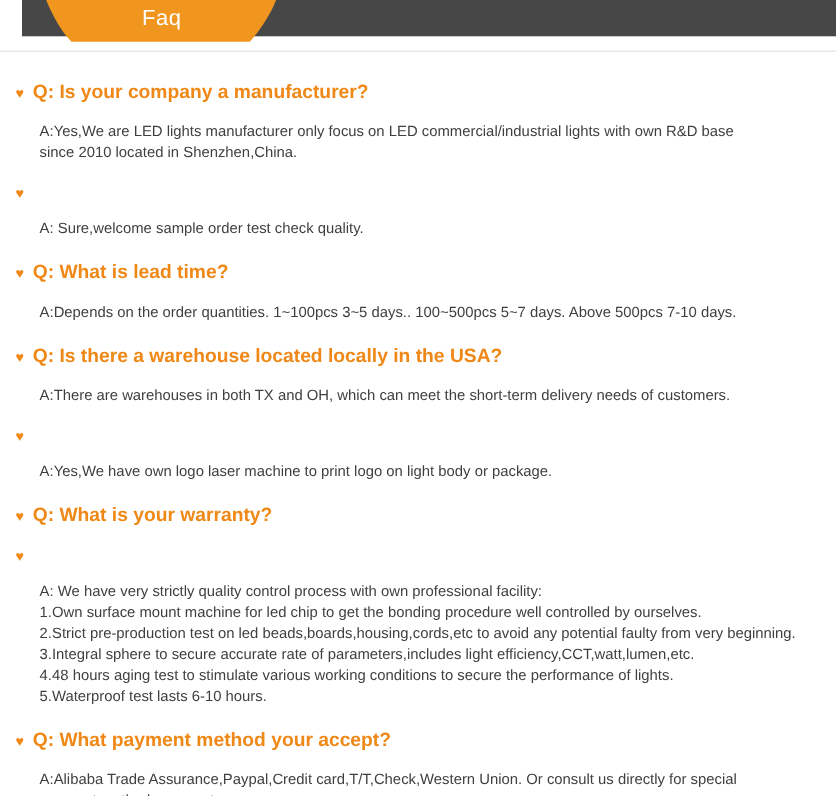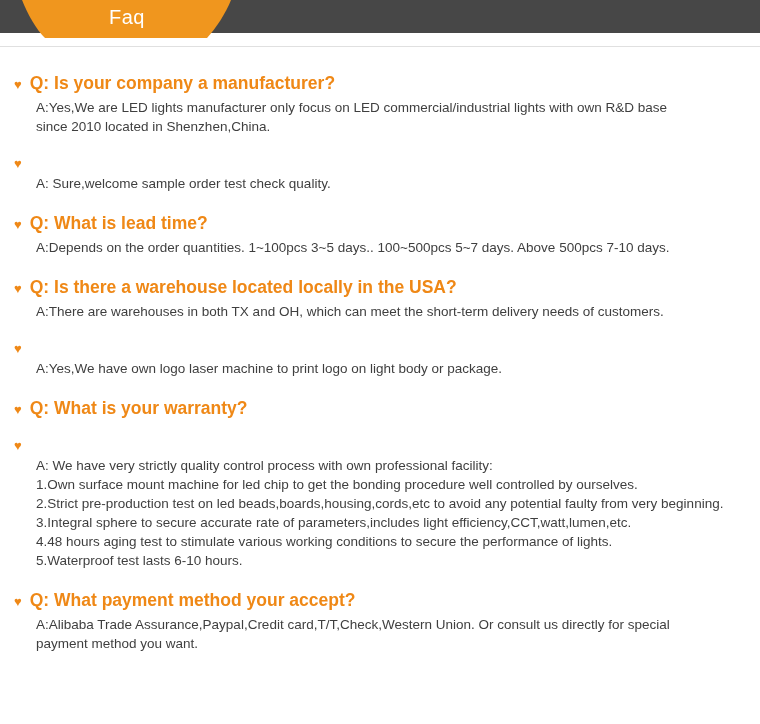--- a/index.html
+++ b/index.html
@@ -11,41 +11,41 @@
   }
   *{box-sizing:border-box;}
   html,body{margin:0;padding:0;}
   body{
     width:760px;height:724px;
     background:#ffffff;
     font-family:"Liberation Sans", sans-serif;
     color:var(--body_text);
     overflow:hidden;
   }
-  .banner{position:relative;height:38px;width:652px;}
+  .banner{position:relative;height:38px;width:652px;margin-left:20px;}
   .banner svg{position:absolute;top:0;left:0;display:block;}
   .banner-title{
     position:absolute;top:6px;left:22px;width:210px;
     text-align:center;color:#ffffff;font-size:20px;letter-spacing:.5px;
   }
   .divider{border:none;border-top:1px solid var(--divider_gray);margin:8px 0 0 0;}
   .faq-list{padding:0 6px 0 14px;}
   .faq-item{margin-top:20px;}
   .faq-item:first-child{margin-top:26px;}
   .q-row{
     margin:0;display:flex;align-items:center;gap:8px;
     color:var(--heading_orange);
     font-size:17.5px;font-weight:bold;line-height:20px;
   }
   .heart{
     font-size:13px;line-height:1;font-weight:normal;
     color:var(--heading_orange);position:relative;top:1px;
   }
   .answer{
-    margin:5px 0 0 22px;
+    margin:17px 0 0 22px;
     font-size:13.5px;line-height:19px;
     white-space:pre-line;
     color:var(--body_text);
   }
 </style>
 </head>
 <body>
 
 <header class="banner">
   <svg width="760" height="40" viewBox="0 0 760 40">

